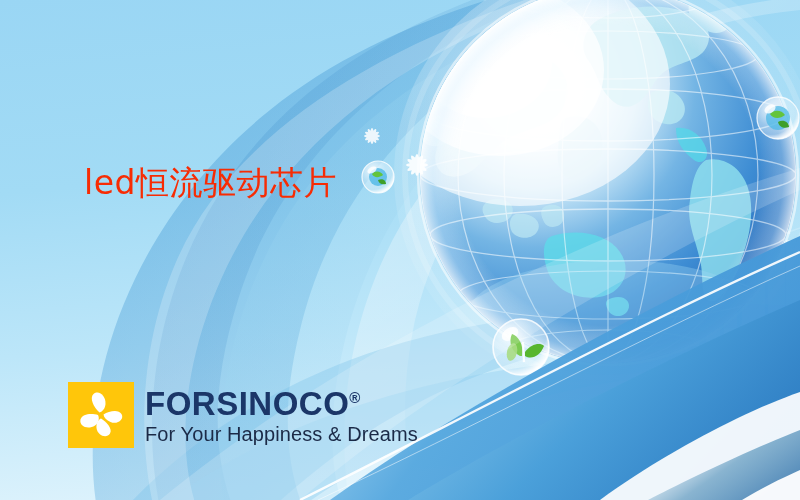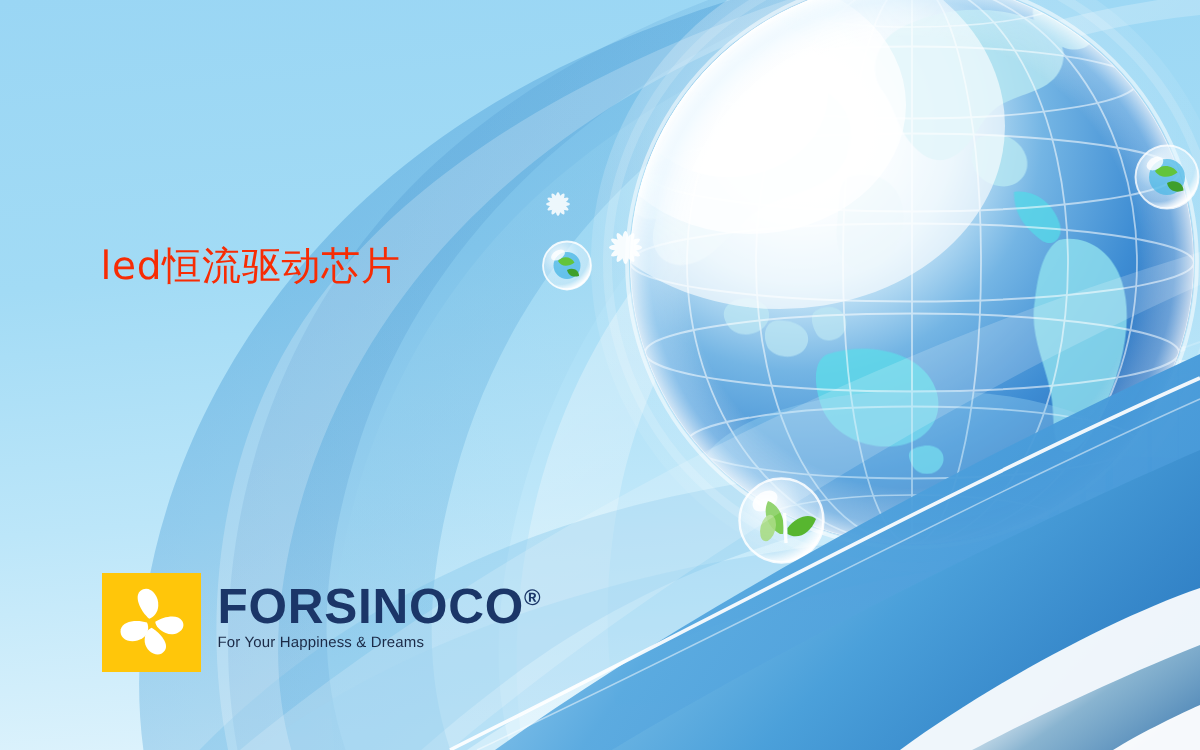--- a/index.html
+++ b/index.html
@@ -23,27 +23,27 @@
     position: absolute;
     inset: 0;
     width: 800px;
     height: 500px;
     pointer-events: none;
   }
 
   
   #headline {
     position: absolute;
-    left: 67px;
+    left: 84px;
     top: 162px;
     z-index: 40;
     line-height: 1.28;
     color: #f72c04;
     font-family: "DejaVu Sans", "Liberation Sans", sans-serif;
-    font-size: 26px;
+    font-size: 33px;
     letter-spacing: 0.5px;
     white-space: nowrap;
   }
   #headline .hl-line { display: block; }
   #headline .hl-line.l2 { padding-left: 14px; margin-top: 3px; }
 
   
   #logo-lockup {
     position: absolute;
     left: 68px;
@@ -71,21 +71,21 @@
     white-space: nowrap;
     font-family: "Liberation Sans", sans-serif;
   }
   #logo-wordmark .reg {
     font-size: 15px;
     vertical-align: super;
     letter-spacing: 0;
   }
   #logo-tagline {
     color: #1b2a47;
-    font-size: 10px;
+    font-size: 20px;
     margin-top: 3px;
     letter-spacing: 0.1px;
     white-space: nowrap;
     font-family: "Liberation Sans", sans-serif;
   }
 </style>
 </head>
 <body>
 
 <div id="banner">

